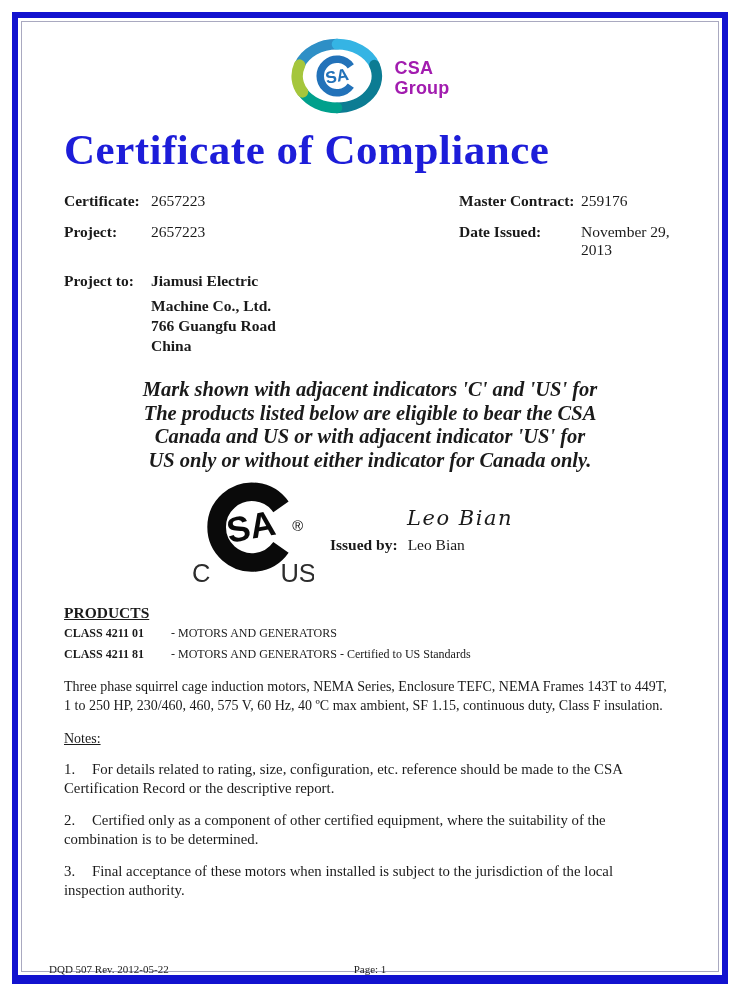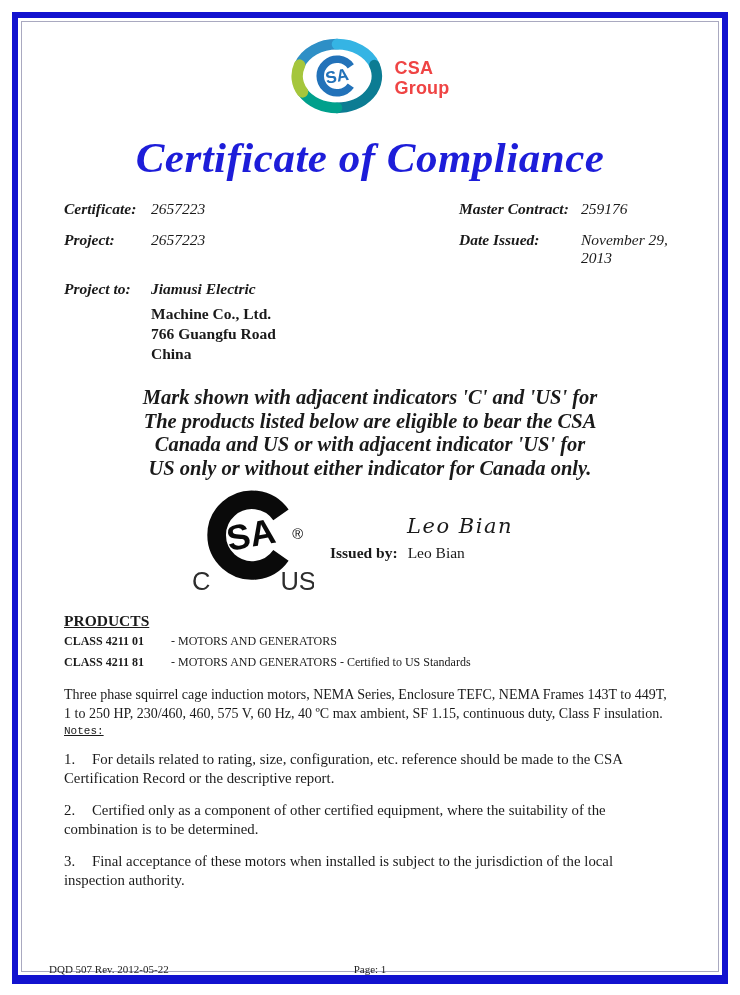--- a/index.html
+++ b/index.html
@@ -14,31 +14,31 @@
   .gray-frame {
     position:absolute; left:3px; top:3px; right:3px; bottom:3px;
     border:1px solid #a9a9c0;
   }
   .content { position:absolute; left:0; top:0; right:0; bottom:0; padding:15px 42px 0 42px; }
 
   
   .logo-row { display:flex; justify-content:center; align-items:center; gap:12px; }
   .logo-text {
     font-family:"Liberation Sans", sans-serif; font-weight:bold; font-size:18px;
-    color:#ef4444; line-height:1.12; letter-spacing:0.2px;
+    color:#a21caf; line-height:1.12; letter-spacing:0.2px;
   }
 
   
   .title {
-    text-align:center; color:#1d1dd9; font-weight:bold; font-size:43px;
-    margin-top:14px; letter-spacing:0.5px;font-style:italic;
+    text-align:left; color:#1d1dd9; font-weight:bold; font-size:43px;
+    margin-top:6px; letter-spacing:0.5px;
   }
 
   
-  .meta-grid { display:grid; grid-template-columns:87px 308px 122px 1fr; margin-top:18px; font-size:15.5px; row-gap:13px;font-style:italic; }
+  .meta-grid { display:grid; grid-template-columns:87px 308px 122px 1fr; margin-top:18px; font-size:15.5px; row-gap:13px; }
   .meta-label { font-weight:bold; }
   .address-block { margin-left:87px; margin-top:6px; font-weight:bold; font-size:15.5px; line-height:20px; }
 
   
   .statement {
     margin-top:22px; text-align:center; font-weight:bold; font-style:italic;
     font-size:20.5px; line-height:23.5px;
   }
 
   
@@ -52,21 +52,21 @@
   .issued-by .lbl { font-weight:bold; margin-right:10px; }
 
   
   .products-heading { font-weight:bold; font-size:15.5px; text-decoration:underline; margin-top:14px; }
   .class-row { display:grid; grid-template-columns:107px 1fr; font-size:12px; line-height:18.5px; margin-top:2px; }
   .class-row:first-of-type { margin-top:8px; }
   .class-code { font-weight:bold; }
   .prod-desc { margin-top:14px; font-size:14px; line-height:19px; }
 
   
-  .notes-heading { margin-top:2px; font-size:11px; text-decoration:underline;font-family:Liberation Mono, monospace; }
+  .notes-heading { margin-top:16px; font-size:14px; text-decoration:underline; }
   .note { margin-top:13px; font-size:14.8px; line-height:19px; }
   .note .num { display:inline-block; width:28px; }
 
   
   .footer {
     position:absolute; left:25px; right:25px; bottom:20px; height:16px;
     font-size:11px; color:#222;
   }
   .footer .doc-ref { position:absolute; left:24px; bottom:0; }
   .footer .page-num { position:absolute; left:0; right:0; bottom:0; text-align:center; }

